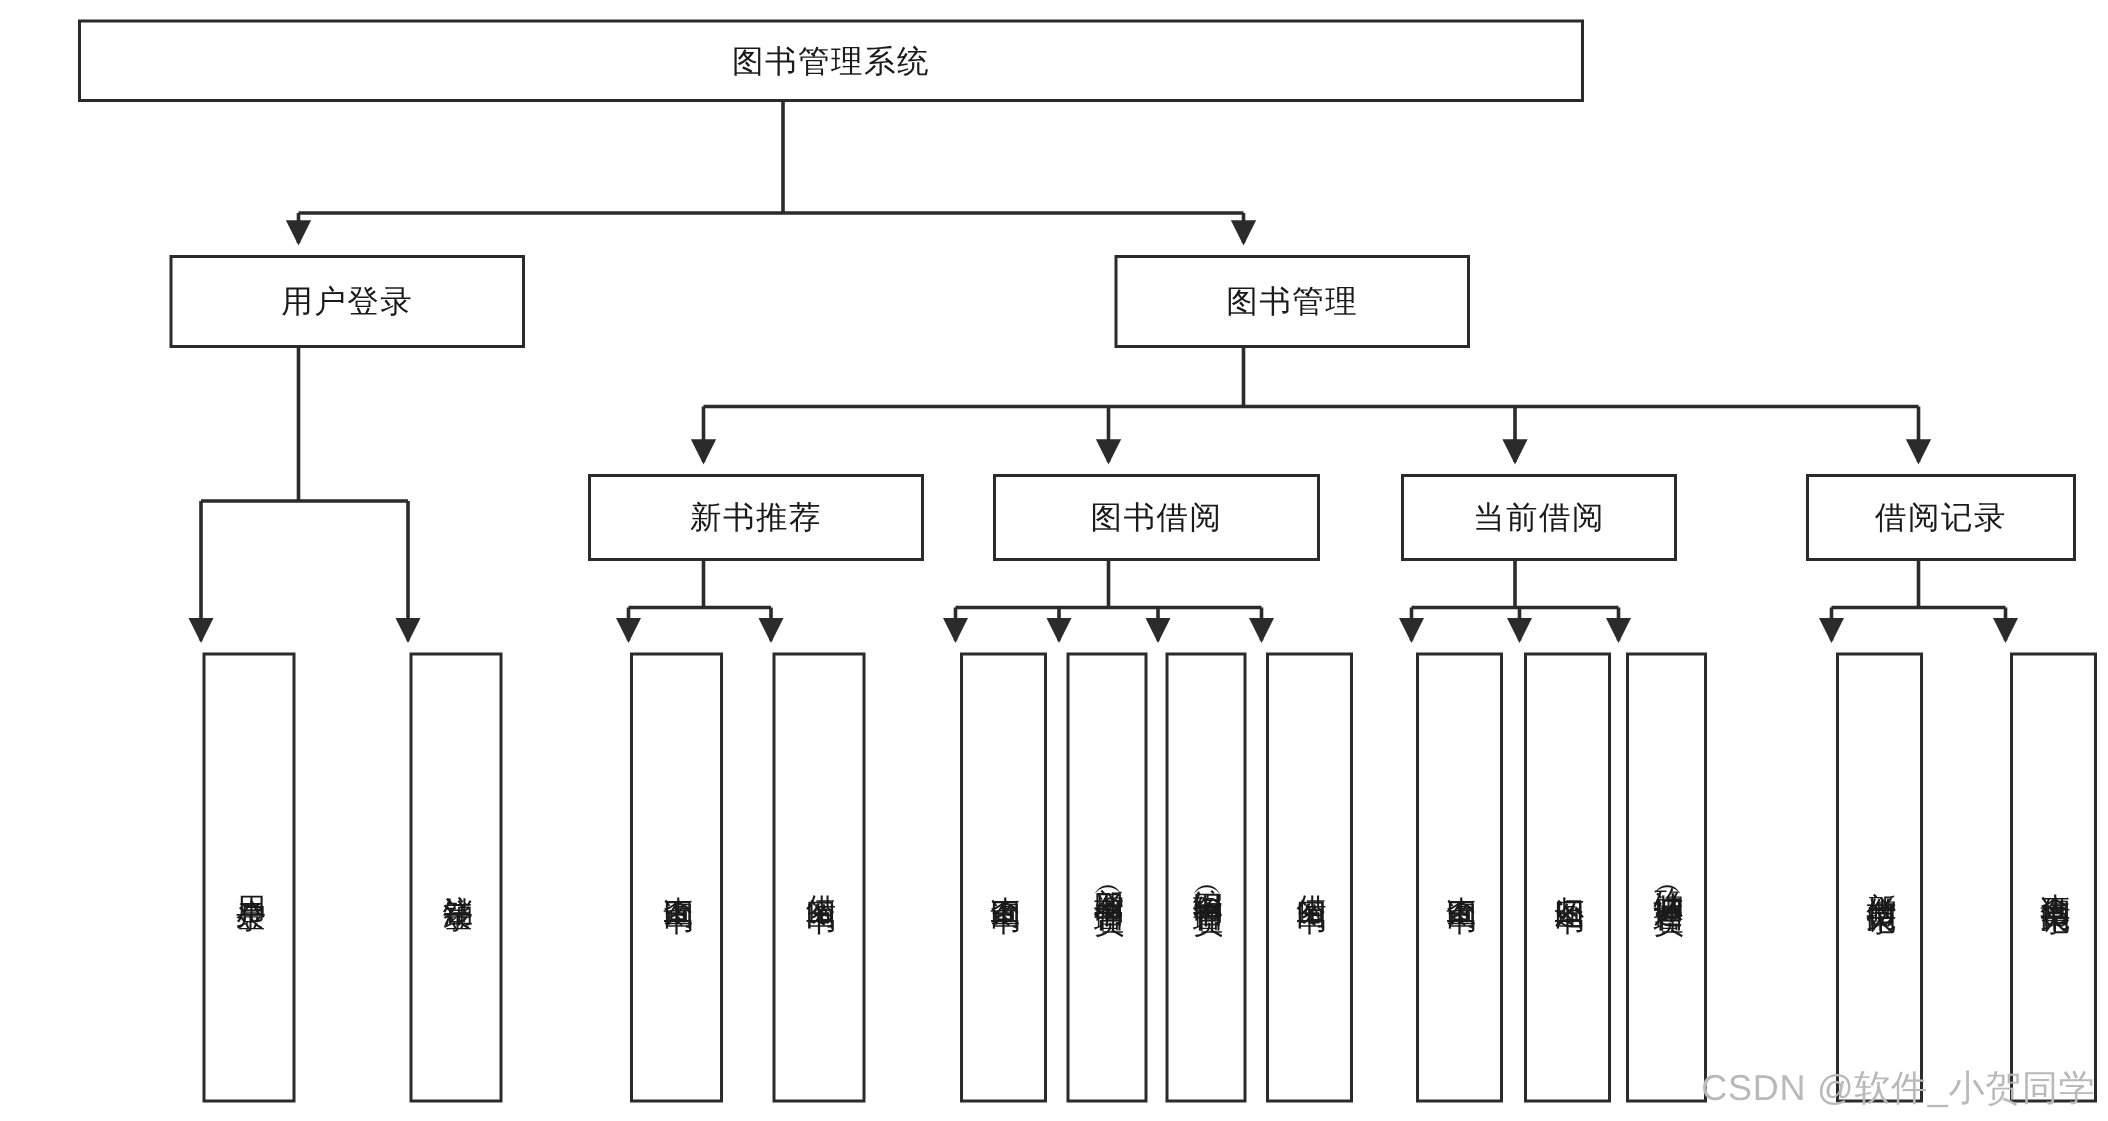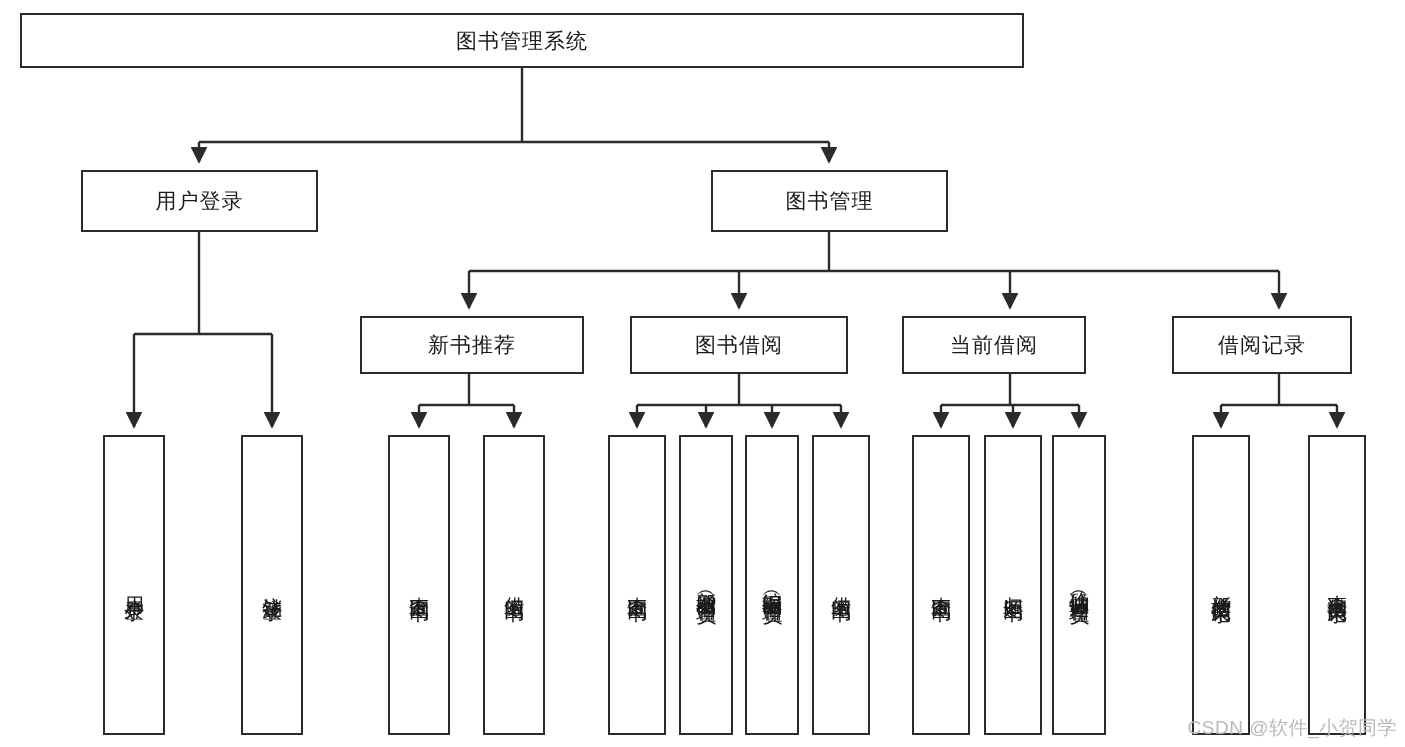--- a/index.html
+++ b/index.html
@@ -26,20 +26,21 @@
   }
   .node {
     position: absolute;
     box-sizing: border-box;
     border: 2px solid #2b2b2b;
     background: #ffffff;
     display: flex;
     align-items: center;
     justify-content: center;
     color: #1a1a1a;
+    margin-left: 32px;
   }
   .node.horiz {
     font-size: 21px;
     letter-spacing: 1px;
   }
   .node.vert {
     writing-mode: vertical-rl;
     text-orientation: upright;
     font-size: 20px;
     line-height: 1.18;
@@ -50,21 +51,21 @@
   .node.vert .vtext {
     writing-mode: vertical-rl;
     text-orientation: upright;
     display: block;
     max-height: 288px;
   }
   .watermark {
     position: absolute;
     right: 8px;
     bottom: 6px;
-    font-size: 19px;
+    font-size: 24px;
     color: #b9b9b9;
     white-space: nowrap;
     letter-spacing: 0.5px;
   }
 </style>
 </head>
 <body>
 
 <div id="canvas">
 

